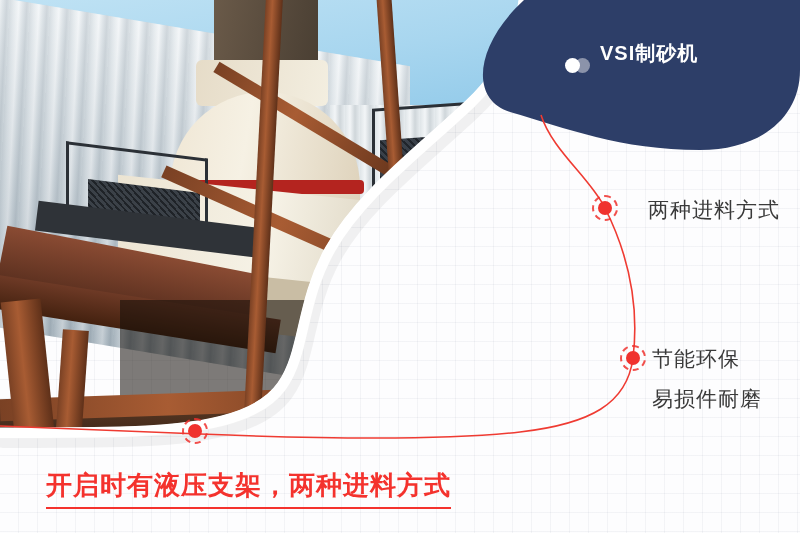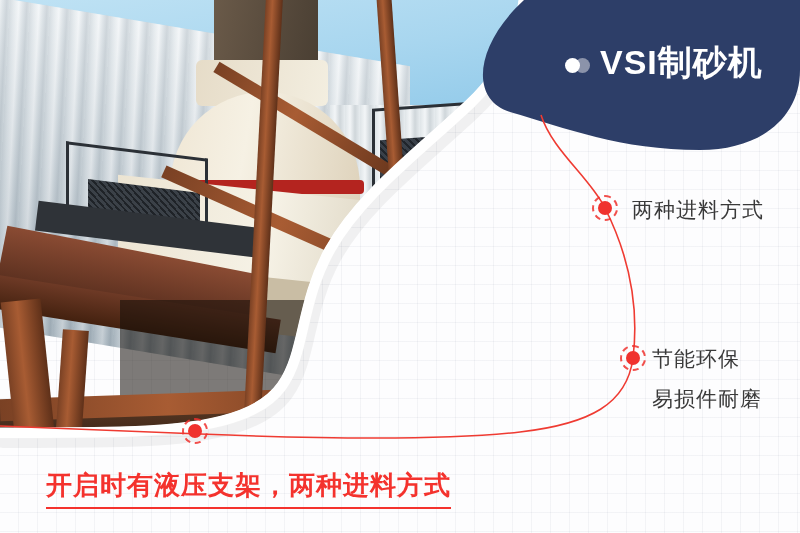--- a/index.html
+++ b/index.html
@@ -100,38 +100,38 @@
   #bush{left:560px;top:318px;width:70px;height:70px;border-radius:50% 40% 55% 45%;
     background:radial-gradient(circle at 40% 40%,#5a7a3a,#2e4a1d);}
   #bag{left:492px;top:112px;width:64px;height:84px;background:linear-gradient(150deg,#f3f1ea,#cfcabb);
     border-radius:20px 8px 12px 10px;transform:rotate(-6deg);}
   #pole{left:540px;top:130px;width:6px;height:90px;background:#3c4147;}
   
   #navy{position:absolute;left:0;top:0;width:800px;height:220px;pointer-events:none;}
   
   #title{
     position:absolute;left:600px;top:40px;
-    color:#ffffff;font-size:34px;font-weight:bold;letter-spacing:1px;
+    color:#ffffff;font-size:20px;font-weight:bold;letter-spacing:1px;
     white-space:nowrap;
   }
   #title-bullet{position:absolute;left:565px;top:58px;width:26px;height:15px;}
   #title-bullet .b-gray{position:absolute;left:10px;top:0;width:15px;height:15px;border-radius:50%;background:#8b93aa;}
   #title-bullet .b-white{position:absolute;left:0;top:0;width:15px;height:15px;border-radius:50%;background:#ffffff;}
   
   #redlines{position:absolute;inset:0;pointer-events:none;}
   
   .dot{position:absolute;width:26px;height:26px;}
   .dot .ring{position:absolute;inset:0;border-radius:50%;border:2px dashed #f0322e;opacity:.85;}
   .dot .core{position:absolute;left:6px;top:6px;width:14px;height:14px;border-radius:50%;background:#f0322e;}
   #dot-1{left:592px;top:195px;}
   #dot-2{left:620px;top:345px;}
   #dot-3{left:182px;top:418px;}
   
   .feat{position:absolute;color:#3a3a3a;font-size:21px;white-space:nowrap;letter-spacing:1px;}
-  #feat-1{left:632px;top:196px;}
+  #feat-1{left:648px;top:196px;}
   #feat-2{left:652px;top:345px;}
   #feat-3{left:652px;top:385px;}
   
   #caption{
     position:absolute;left:46px;top:468px;
     color:#f4322d;font-size:26px;font-weight:bold;letter-spacing:1px;
     white-space:nowrap;
     border-bottom:2px solid #f4322d;padding-bottom:4px;
   }
 </style>

